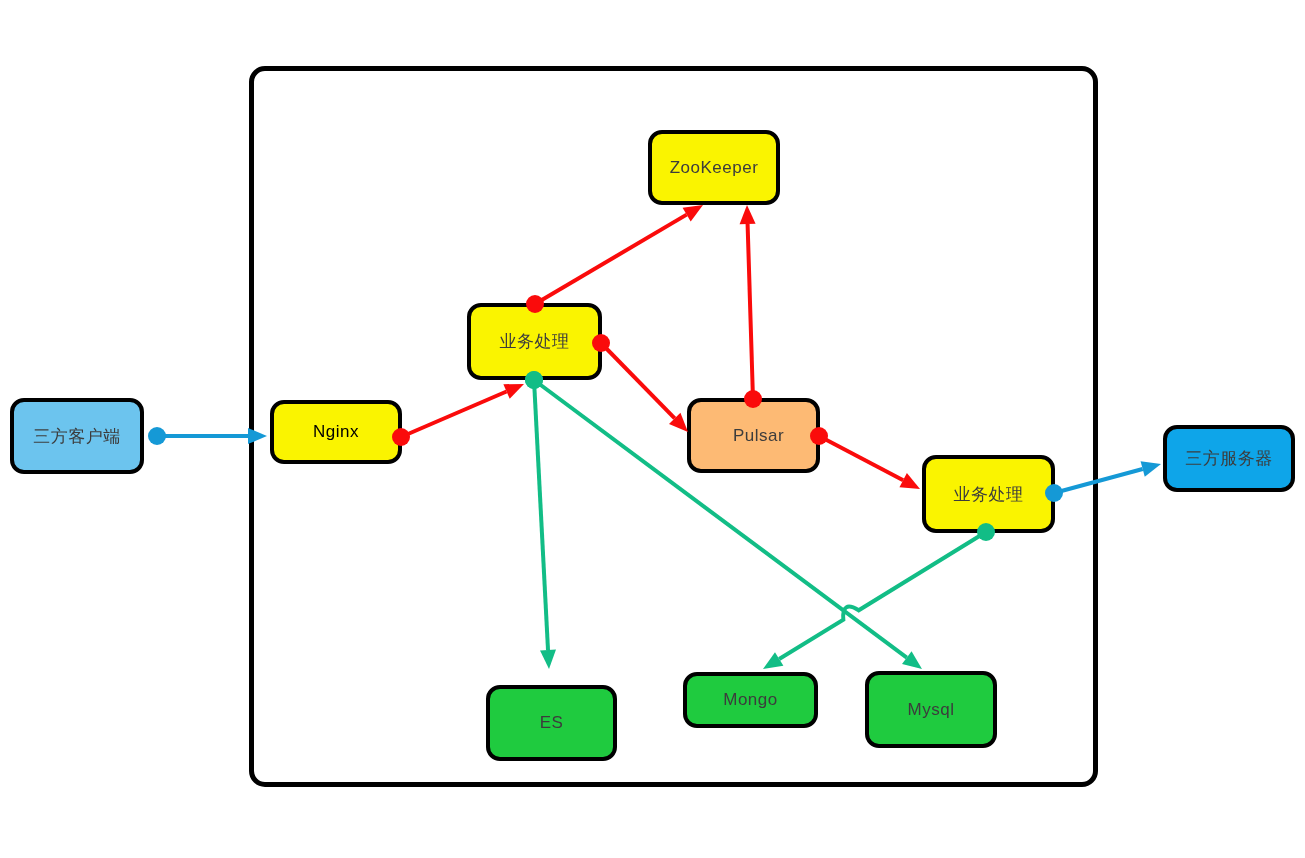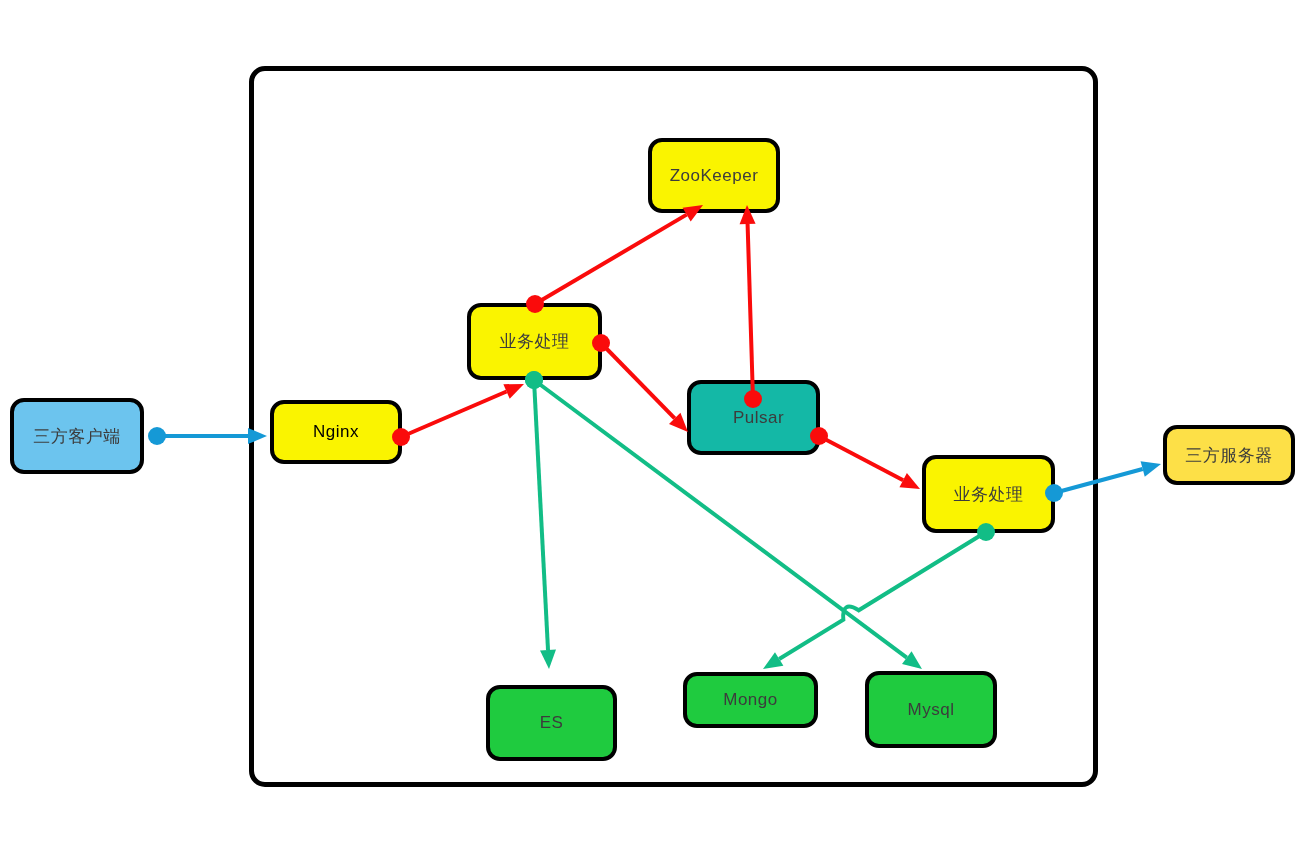--- a/index.html
+++ b/index.html
@@ -41,33 +41,33 @@
 
 <div class="canvas" id="canvas">
   <div class="boundary" id="boundary" style="left: 249px; top: 66px; width: 849px; height: 721px; border-color: rgb(0, 0, 0);"></div>
   <div id="node-layer">
       <div class="node" style="left: 10px; top: 398px; width: 134px; height: 76px; background: rgb(108, 196, 238); border-color: rgb(0, 0, 0); color: rgb(60, 60, 60);">
         <span>三方客户端</span>
       </div>
       <div class="node" style="left: 270px; top: 400px; width: 132px; height: 64px; background: rgb(250, 244, 0); border-color: rgb(0, 0, 0); color: #000000;">
         <span>Nginx</span>
       </div>
-      <div class="node" style="left: 648px; top: 138px; width: 132px; height: 75px; background: rgb(250, 244, 0); border-color: rgb(0, 0, 0); color: rgb(60, 60, 60);">
+      <div class="node" style="left: 648px; top: 130px; width: 132px; height: 75px; background: rgb(250, 244, 0); border-color: rgb(0, 0, 0); color: rgb(60, 60, 60);">
         <span>ZooKeeper</span>
       </div>
       <div class="node" style="left: 467px; top: 303px; width: 135px; height: 77px; background: rgb(250, 244, 0); border-color: rgb(0, 0, 0); color: rgb(60, 60, 60);">
         <span>业务处理</span>
       </div>
-      <div class="node" style="left: 687px; top: 380px; width: 133px; height: 75px; background: #14b8a6; border-color: rgb(0, 0, 0); color: rgb(60, 60, 60); padding-left: 10px;">
+      <div class="node" style="left: 687px; top: 398px; width: 133px; height: 75px; background: #fdba74; border-color: rgb(0, 0, 0); color: rgb(60, 60, 60); padding-left: 10px;">
         <span>Pulsar</span>
       </div>
       <div class="node" style="left: 922px; top: 455px; width: 133px; height: 78px; background: rgb(250, 244, 0); border-color: rgb(0, 0, 0); color: rgb(60, 60, 60);">
         <span>业务处理</span>
       </div>
-      <div class="node" style="left: 1163px; top: 425px; width: 132px; height: 60px; background: #fde047; border-color: rgb(0, 0, 0); color: rgb(60, 60, 60);">
+      <div class="node" style="left: 1163px; top: 425px; width: 132px; height: 67px; background: #0ea5e9; border-color: rgb(0, 0, 0); color: rgb(60, 60, 60);">
         <span>三方服务器</span>
       </div>
       <div class="node" style="left: 486px; top: 685px; width: 131px; height: 76px; background: rgb(31, 203, 63); border-color: rgb(0, 0, 0); color: rgb(60, 60, 60);">
         <span>ES</span>
       </div>
       <div class="node" style="left: 683px; top: 672px; width: 135px; height: 56px; background: rgb(31, 203, 63); border-color: rgb(0, 0, 0); color: rgb(60, 60, 60);">
         <span>Mongo</span>
       </div>
       <div class="node" style="left: 865px; top: 671px; width: 132px; height: 77px; background: rgb(31, 203, 63); border-color: rgb(0, 0, 0); color: rgb(60, 60, 60);">
         <span>Mysql</span>

